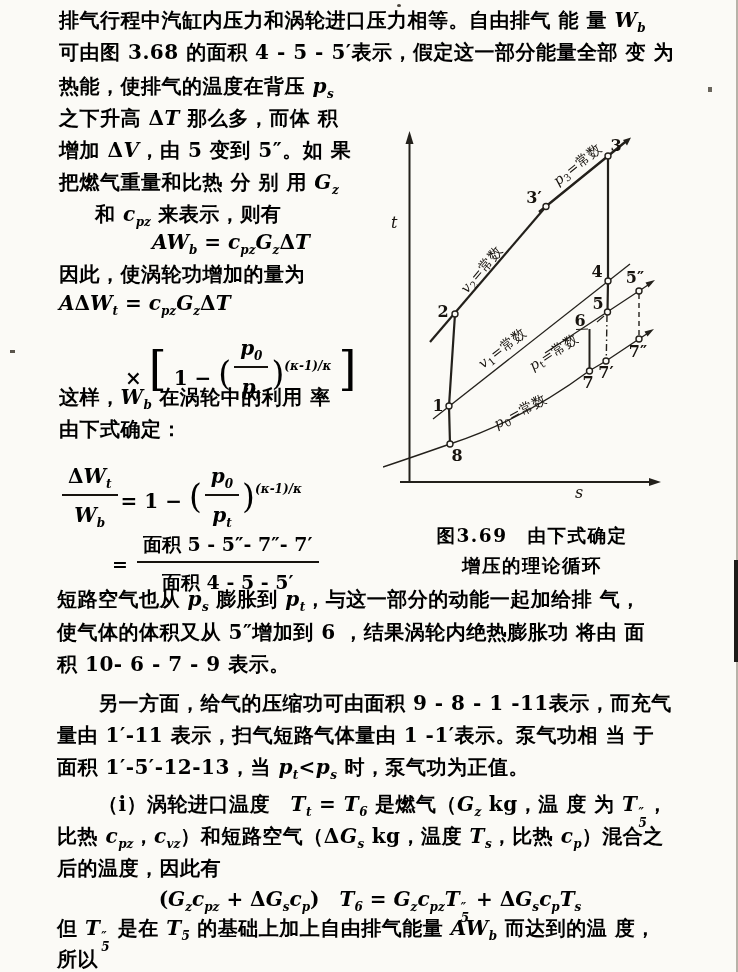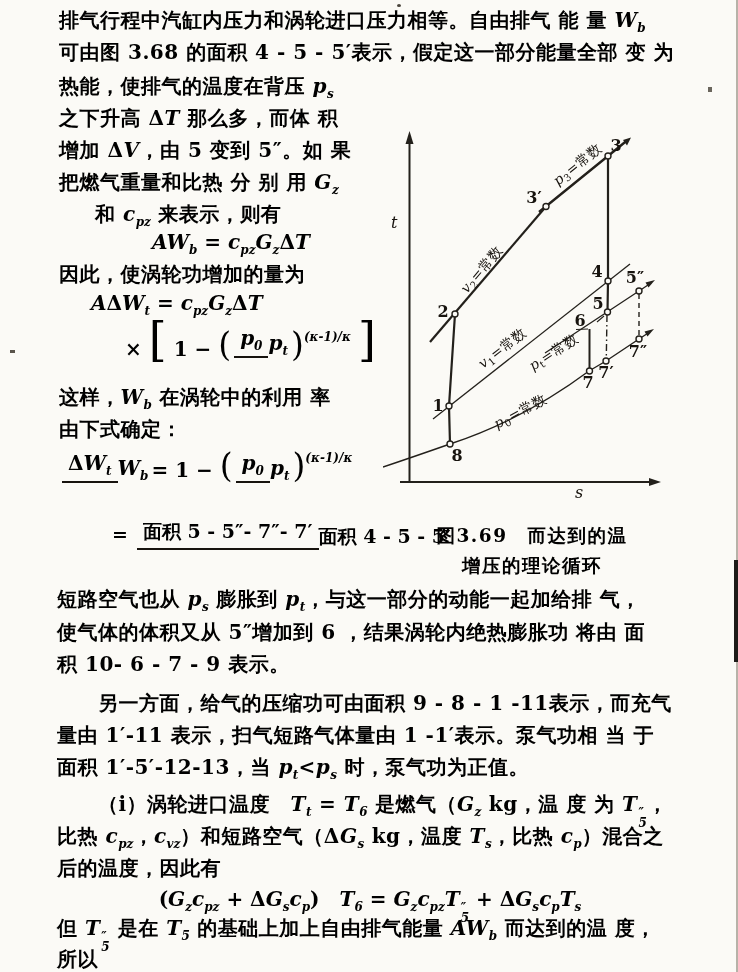--- a/index.html
+++ b/index.html
@@ -10,21 +10,21 @@
   .colline{position:absolute;white-space:nowrap;font-size:20px;font-weight:600;letter-spacing:.5px;}
   .formula{position:absolute;white-space:nowrap;font-size:20px;font-weight:700;}
   .fx{display:flex;align-items:center;}
   .it{font-style:italic;}
   .rich sub{font-size:12px;font-style:italic;vertical-align:-5px;letter-spacing:0;}
   .rich sup{font-size:12px;font-style:italic;vertical-align:15px;letter-spacing:0;}
   .ss{display:inline-flex;flex-direction:column;align-items:flex-start;font-size:12px;
       font-style:italic;line-height:10px;vertical-align:-6px;margin-left:1px;}
   .br1{font-size:46px;font-weight:400;line-height:40px;}
   .br2{font-size:33px;font-weight:400;line-height:30px;}
-  .frac{display:inline-flex;align-items:flex-end;margin:1px 3px;vertical-align:middle;}
+  .frac{display:inline-flex;flex-direction:column;align-items:center;margin:16px 3px;vertical-align:middle;}
   .frac .fnum{padding:0 6px 3px;border-bottom:2px solid #17130e;}
   .frac .fden{padding-top:7px;}
   .caption{position:absolute;text-align:center;font-size:18.5px;font-weight:700;letter-spacing:1.5px;line-height:30px;}
   .artifact{position:absolute;background:#1d1b18;}
   svg text{fill:#17130e;}
   .ptlbl{font-size:16px;font-weight:600;}
   .axlbl{font-size:16px;font-style:italic;}
   .cvlbl{font-size:14px;letter-spacing:.5px;}
   .cvit{font-style:italic;}
   .cvsub{font-size:10px;}
@@ -43,21 +43,21 @@
     <div class="colline rich" style="left:59px;top:73px;"><span>热能，使排气的温度在背压 </span><span class="it">p</span><sub>s</sub></div>
     <div class="colline rich" style="left:59px;top:105px;"><span>之下升高 Δ</span><span class="it">T</span><span> 那么多，而体 积</span></div>
     <div class="colline rich" style="left:59px;top:137px;"><span>增加 Δ</span><span class="it">V</span><span>，由 5 变到 5″。如 果</span></div>
     <div class="colline rich" style="left:59px;top:169px;"><span>把燃气重量和比热 分 别 用 </span><span class="it">G</span><sub>z</sub></div>
     <div class="colline rich" style="left:59px;top:201px;margin-left:36px;"><span>和 </span><span class="it">c</span><sub>pz</sub><span> 来表示，则有</span></div>
 
     <div class="formula rich" style="left:152px;top:230px;"><span class="it">AW</span><sub>b</sub><span> = </span><span class="it">c</span><sub>pz</sub><span class="it">G</span><sub>z</sub><span>Δ</span><span class="it">T</span></div>
 
     <div class="colline rich" style="left:59px;top:261px;"><span>因此，使涡轮功增加的量为</span></div>
 
-    <div class="formula rich" style="left:59px;top:291px;margin-left:32px;"><span class="it">A</span><span>Δ</span><span class="it">W</span><sub>t</sub><span> = </span><span class="it">c</span><sub>pz</sub><span class="it">G</span><sub>z</sub><span>Δ</span><span class="it">T</span></div>
+    <div class="formula rich" style="left:59px;top:291px;"><span class="it">A</span><span>Δ</span><span class="it">W</span><sub>t</sub><span> = </span><span class="it">c</span><sub>pz</sub><span class="it">G</span><sub>z</sub><span>Δ</span><span class="it">T</span></div>
 
     <div class="formula" style="left:125px;top:320px;">
       <div class="fx">
         <span class="rich"><span>× </span><span class="br1">[</span><span> 1 − </span><span class="br2">(</span></span>
         <span class="frac">
           <span class="fnum rich"><span class="it">p</span><sub>0</sub></span>
           <span class="fden rich"><span class="it">p</span><sub>t</sub></span>
         </span>
         <span class="rich"><span class="br2">)</span><sup>(κ-1)/κ</sup><span> </span><span class="br1">]</span></span>
       </div>
@@ -178,21 +178,21 @@
     <text class="axlbl" x="192" y="380">s</text>
 
     <text class="cvlbl" transform="translate(84,176) rotate(-50)"><tspan class="cvit">v</tspan><tspan class="cvsub" dy="3">2</tspan><tspan dy="-3">=常数</tspan></text>
     <text class="cvlbl" transform="translate(175,68) rotate(-39)"><tspan class="cvit">p</tspan><tspan class="cvsub" dy="3">3</tspan><tspan dy="-3">=常数</tspan></text>
     <text class="cvlbl" transform="translate(100,251) rotate(-38)"><tspan class="cvit">v</tspan><tspan class="cvsub" dy="3">1</tspan><tspan dy="-3">=常数</tspan></text>
     <text class="cvlbl" transform="translate(150,253) rotate(-33)"><tspan class="cvit">p</tspan><tspan class="cvsub" dy="3">t</tspan><tspan dy="-3">=常数</tspan></text>
     <text class="cvlbl" transform="translate(114,311) rotate(-28)"><tspan class="cvit">p</tspan><tspan class="cvsub" dy="3">0</tspan><tspan dy="-3">=常数</tspan></text>
   </svg>
 
   <div class="caption" style="left:393px;top:521px;width:278px;">
-    <div>图3.69　而达到的温</div>
+    <div>图3.69　由下式确定</div>
     <div>增压的理论循环</div>
   </div>
 
   <div class="para" style="left:57px;top:583px;">
     <div class="tl rich" style="height:32.5px;line-height:32.5px;"><span>短路空气也从 </span><span class="it">p</span><sub>s</sub><span> 膨胀到 </span><span class="it">p</span><sub>t</sub><span>，与这一部分的动能一起加给排 气，</span></div>
     <div class="tl rich" style="height:32.5px;line-height:32.5px;"><span>使气体的体积又从 5″增加到 6 ，结果涡轮内绝热膨胀功 将由 面</span></div>
     <div class="tl rich" style="height:32.5px;line-height:32.5px;"><span>积 10- 6 - 7 - 9 表示。</span></div>
   </div>
 
   <div class="para" style="left:57px;top:687px;">

